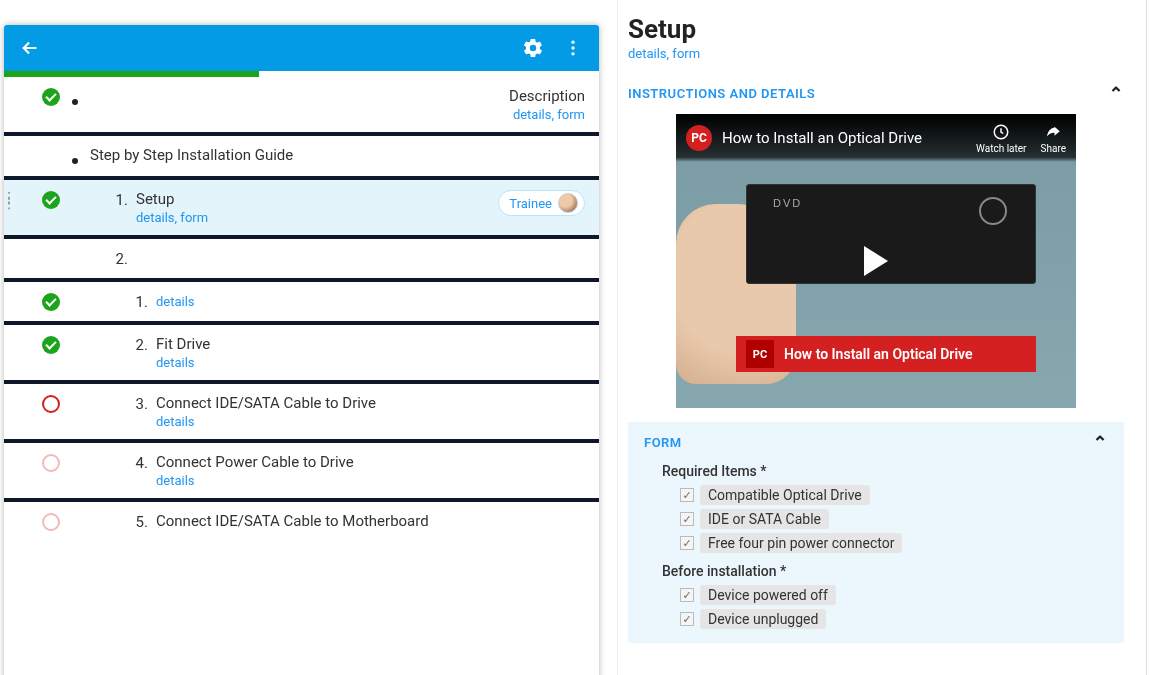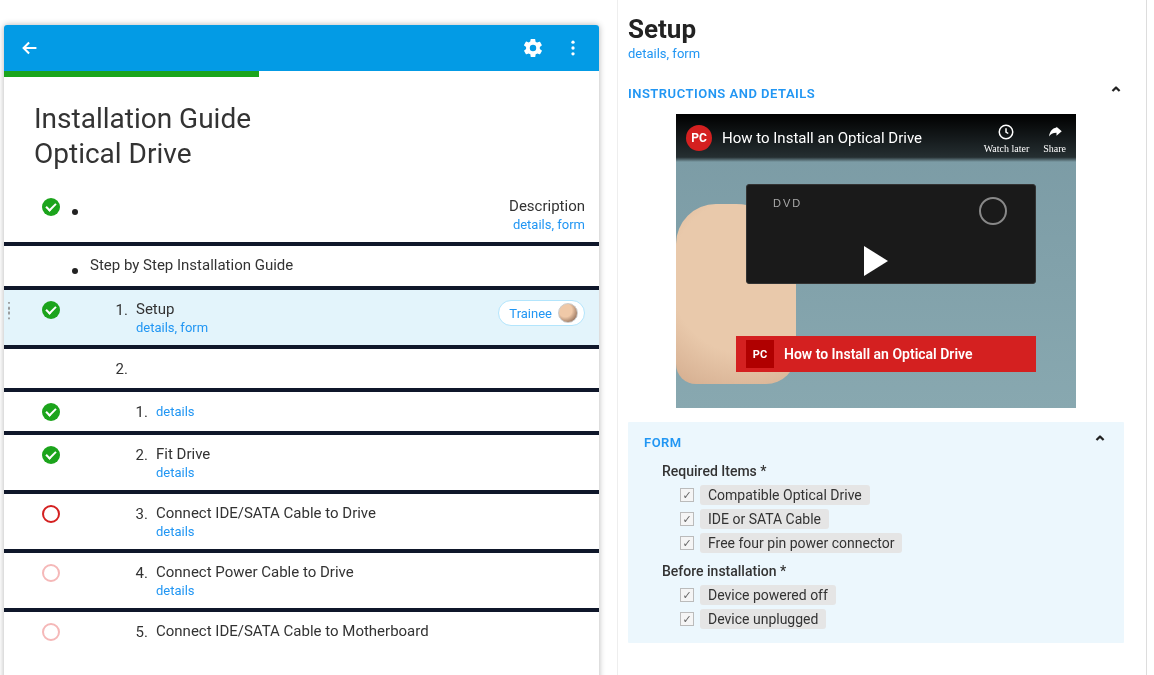--- a/index.html
+++ b/index.html
@@ -241,21 +241,20 @@
     justify-content: center;
     font-weight: 700;
     font-size: 12px;
     color: #fff;
   }
   .vid-top-right {
     margin-left: auto;
     display: flex;
     gap: 14px;
     font-size: 10px;
-    font-family: Liberation Serif, serif;
   }
   .vid-top-right .vicon {
     display: flex;
     flex-direction: column;
     align-items: center;
     gap: 2px;
   }
   .video-body {
     position: absolute;
     top: 0; left: 0; right: 0; bottom: 0;
@@ -399,26 +398,20 @@
     <div class="toolbar-icon">
       <svg width="20" height="20" viewBox="0 0 24 24" fill="#fff">
           <circle cx="12" cy="5" r="2"></circle>
           <circle cx="12" cy="12" r="2"></circle>
           <circle cx="12" cy="19" r="2"></circle>
         </svg>
     </div>
   </div>
   <div class="progress-bar">
     <div class="progress-fill"></div>
-  </div>
-  <div class="page-title">
-    <h1>
-      <span>Installation Guide</span><br>
-      <span>Optical Drive</span>
-    </h1>
   </div>
 
   <div class="tree">
 
     <div class="row indent-1">
       <div class="status-col">
           <div class="status status-check"></div>
         </div>
       <div class="bullet-col"><span class="bullet"></span></div>
       <div class="content-col">

